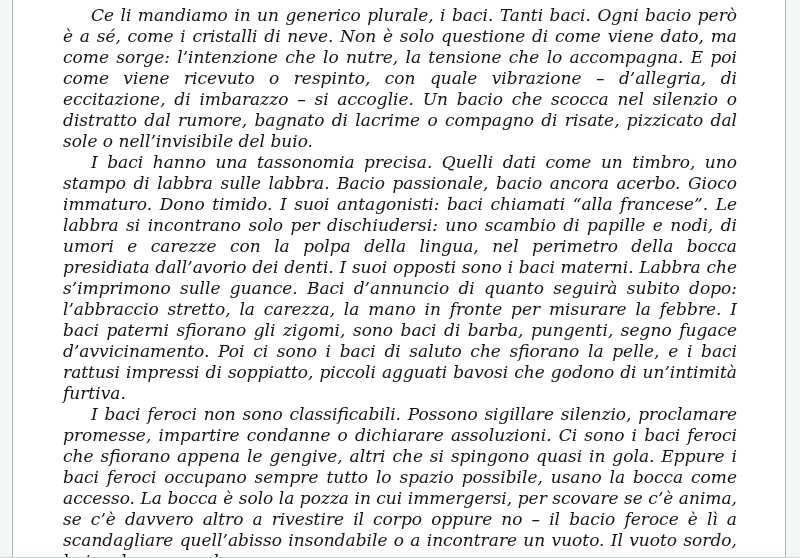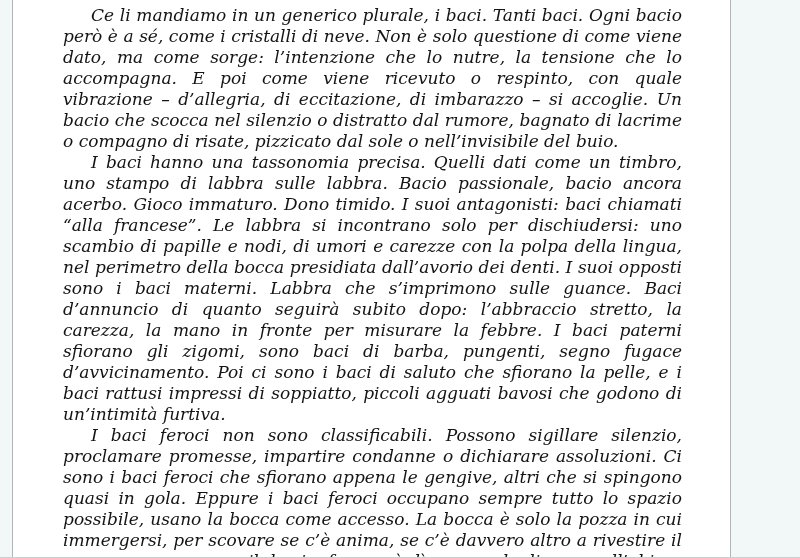--- a/index.html
+++ b/index.html
@@ -20,21 +20,21 @@
     position: absolute;
     inset: 0;
     background: #f2f7f7;
   }
 
   .book-page {
     position: absolute;
     top: 0;
     bottom: 0;
     left: 12px;
-    width: 719px;
+    width: 774px;
     background: #ffffff;
     border-left: 1px solid #aeb6b6;
     border-right: 1px solid #aeb6b6;
   }
 
   .page-bottom-rule {
     position: absolute;
     left: 0;
     right: 0;
     bottom: 0;

